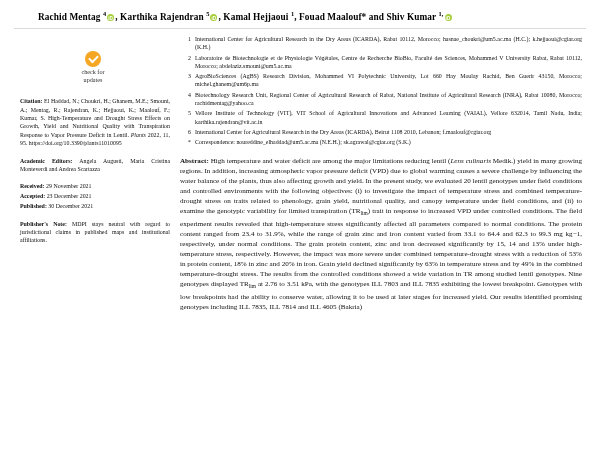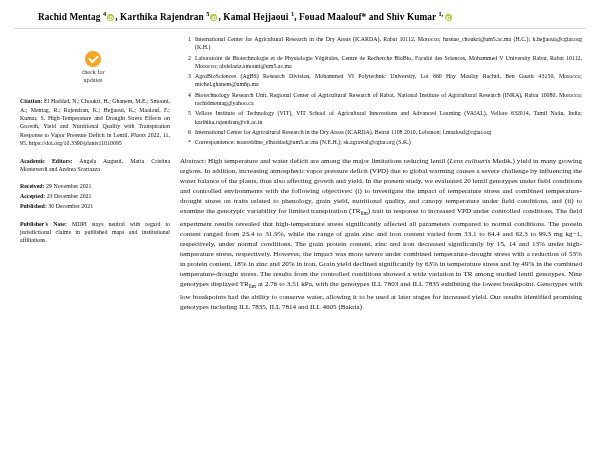--- a/index.html
+++ b/index.html
@@ -106,21 +106,21 @@
   }
 
   
   .abstract {
     margin-top: 9px;
     font-size: 7.1px;
     line-height: 10.1px;
     text-align: justify;
     color: #111;
   }
-  .abstract b { font-weight: normal; }
+  .abstract b { font-weight: bold; }
   .abstract i { }
   .sub { font-size: 5.4px; vertical-align: sub; }
 
   
   .checkbox-updates {
     margin: 16px 0 14px 18px;
     width: 110px;
     text-align: center;
   }
   .check-circle {

